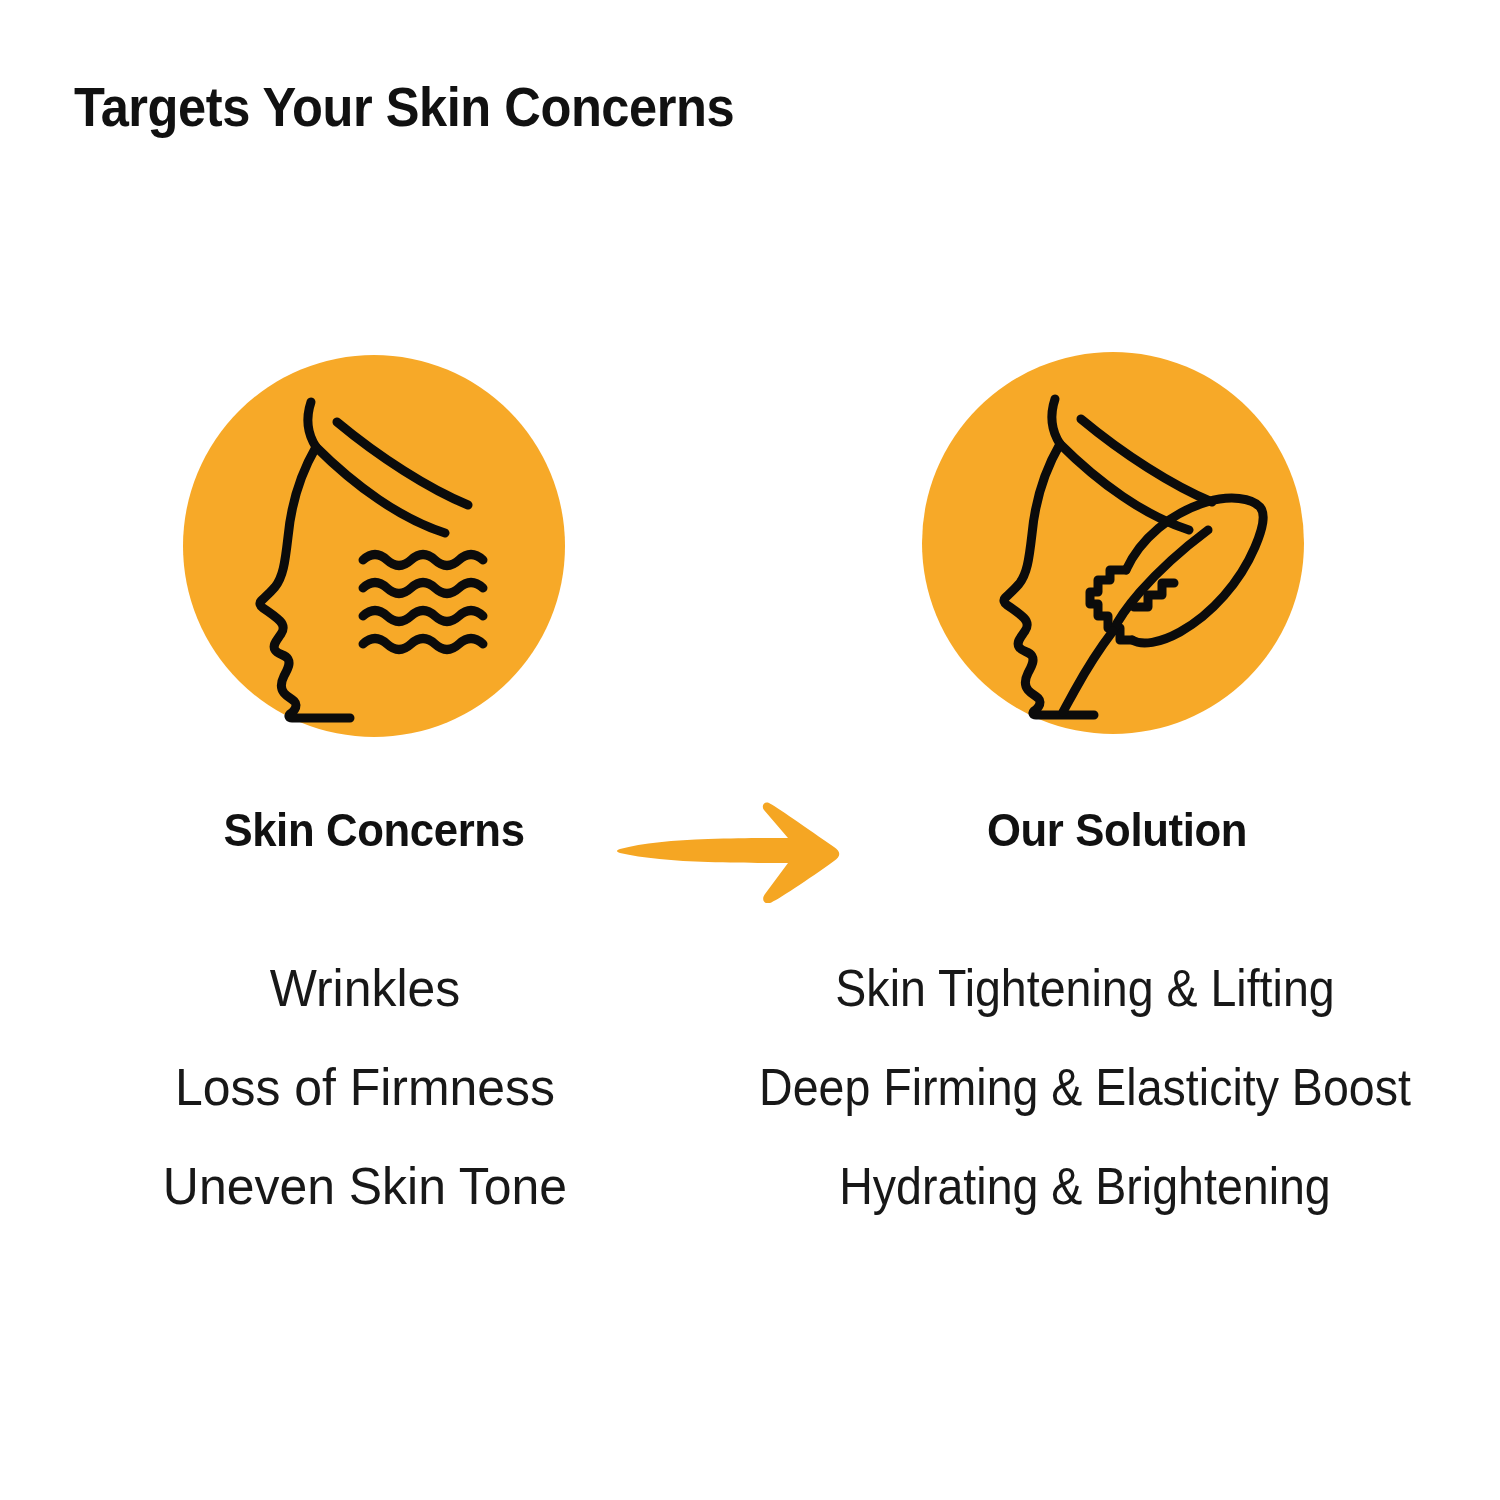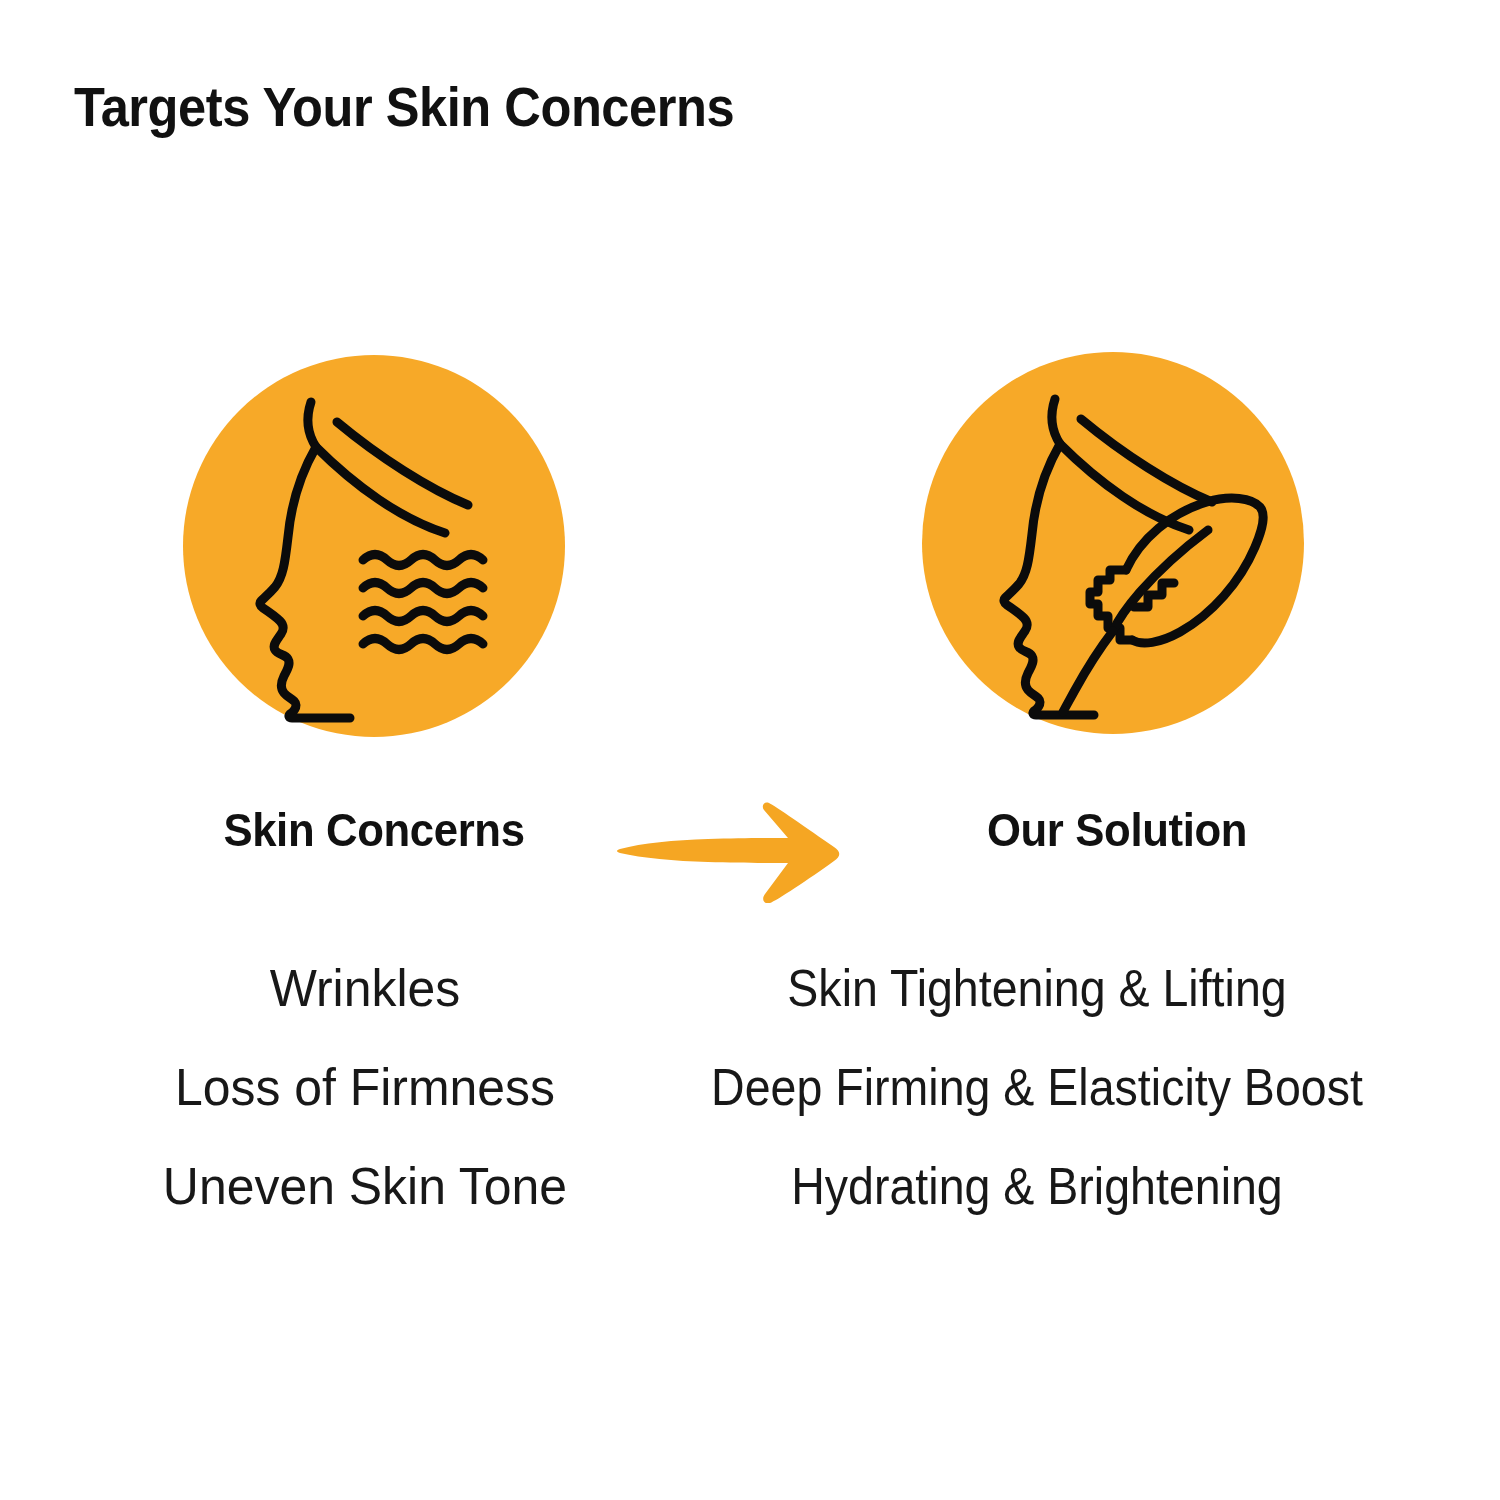--- a/index.html
+++ b/index.html
@@ -106,21 +106,21 @@
   
   .list-column {
     position: absolute;
     top: 962px;
   }
   #list-concerns {
     left: 45px;
     width: 640px;
   }
   #list-solutions {
-    left: 632px;
+    left: 680px;
     width: 810px;
   }
   .list-item {
     text-align: center;
     font-family: "Liberation Sans", sans-serif;
     font-weight: 400;
     color: #181818;
     white-space: nowrap;
     line-height: 1.0;
   }

